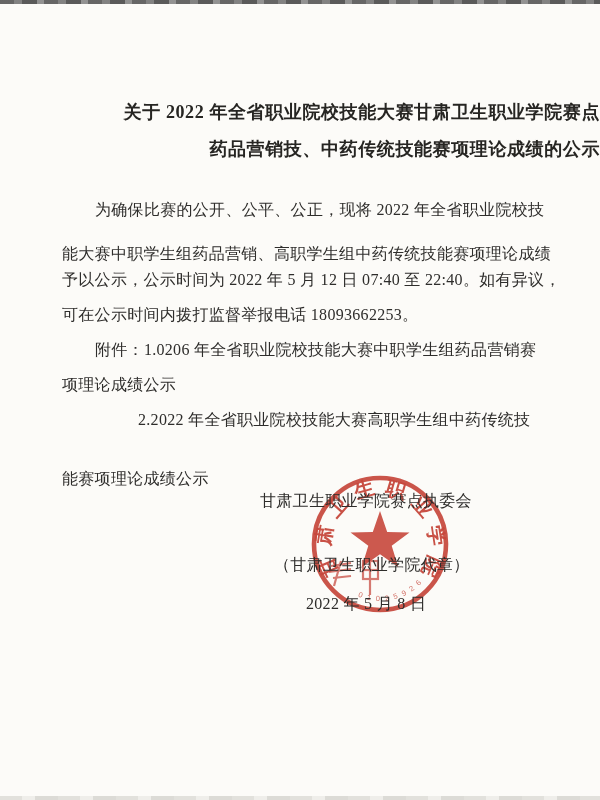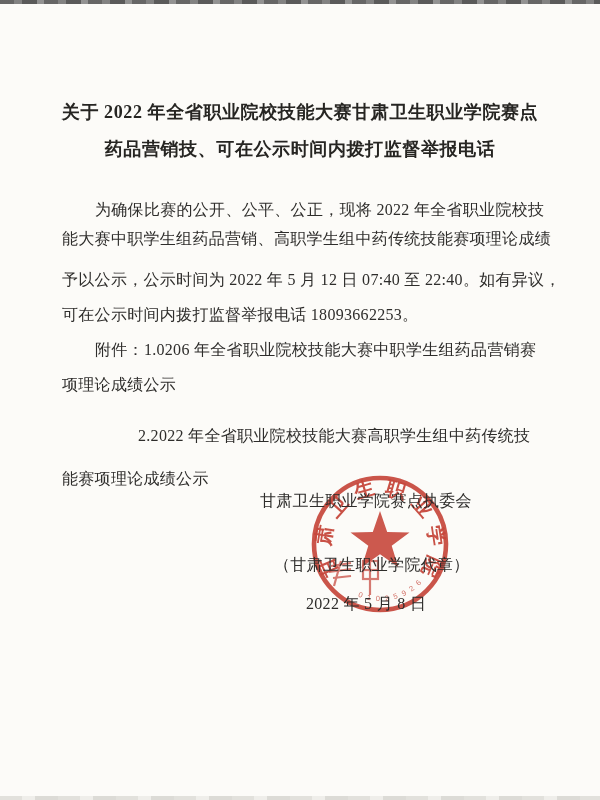--- a/index.html
+++ b/index.html
@@ -28,27 +28,27 @@
   }
   .line{
     position:absolute;
     white-space:nowrap;
     color:#2e2d2b;
     font-size:16px;
     letter-spacing:.3px;
     z-index:2;
   }
   .title-line{
-    left:0;width:600px;text-align:center;
+    left:0;width:600px;text-align:right;
     font-size:18px;font-weight:700;color:#262522;
     letter-spacing:.6px;
   }
   .body-line{left:62px;}
   .indent-2em{text-indent:33px;text-align:center;}
-  .indent-attach2{text-indent:76px;margin-top:16px;}
+  .indent-attach2{text-indent:76px;}
   .seal{
     position:absolute;left:293px;top:458px;width:178px;height:178px;
     z-index:1;opacity:.93;
   }
 </style>
 </head>
 <body>
 
 <div class="page">
 
@@ -73,24 +73,24 @@
       <path d="M36 114 l22 -3"></path>
       <path d="M40 120 l18 -2"></path>
       <path d="M48 103 l-7 25"></path>
       <rect x="70" y="103" width="15" height="18"></rect>
       <path d="M70 112 h15"></path>
       <path d="M77 103 v34"></path>
     </g>
   </svg>
 
   <div class="line title-line" style="top:100px">关于 2022 年全省职业院校技能大赛甘肃卫生职业学院赛点</div>
-  <div class="line title-line" style="top:137px">药品营销技、可在公示时间内拨打监督举报电话</div>
+  <div class="line title-line" style="top:137px">药品营销技、中药传统技能赛项理论成绩的公示</div>
 
   <div class="line body-line indent-2em" style="top:200px">为确保比赛的公开、公平、公正，现将 2022 年全省职业院校技</div>
-  <div class="line body-line" style="top:229px">能大赛中职学生组药品营销、高职学生组中药传统技能赛项理论成绩</div>
+  <div class="line body-line" style="top:244px">能大赛中职学生组药品营销、高职学生组中药传统技能赛项理论成绩</div>
   <div class="line body-line" style="top:270px">予以公示，公示时间为 2022 年 5 月 12 日 07:40 至 22:40。如有异议，</div>
   <div class="line body-line" style="top:305px">可在公示时间内拨打监督举报电话 18093662253。</div>
 
   <div class="line body-line indent-2em" style="top:340px">附件：1.0206 年全省职业院校技能大赛中职学生组药品营销赛</div>
   <div class="line body-line" style="top:375px">项理论成绩公示</div>
   <div class="line body-line indent-attach2" style="top:410px">2.2022 年全省职业院校技能大赛高职学生组中药传统技</div>
   <div class="line body-line" style="top:469px">能赛项理论成绩公示</div>
 
   <div class="line" style="top:491px;left:260px">甘肃卫生职业学院赛点执委会</div>
   <div class="line" style="top:555px;left:274px">（甘肃卫生职业学院代章）</div>

